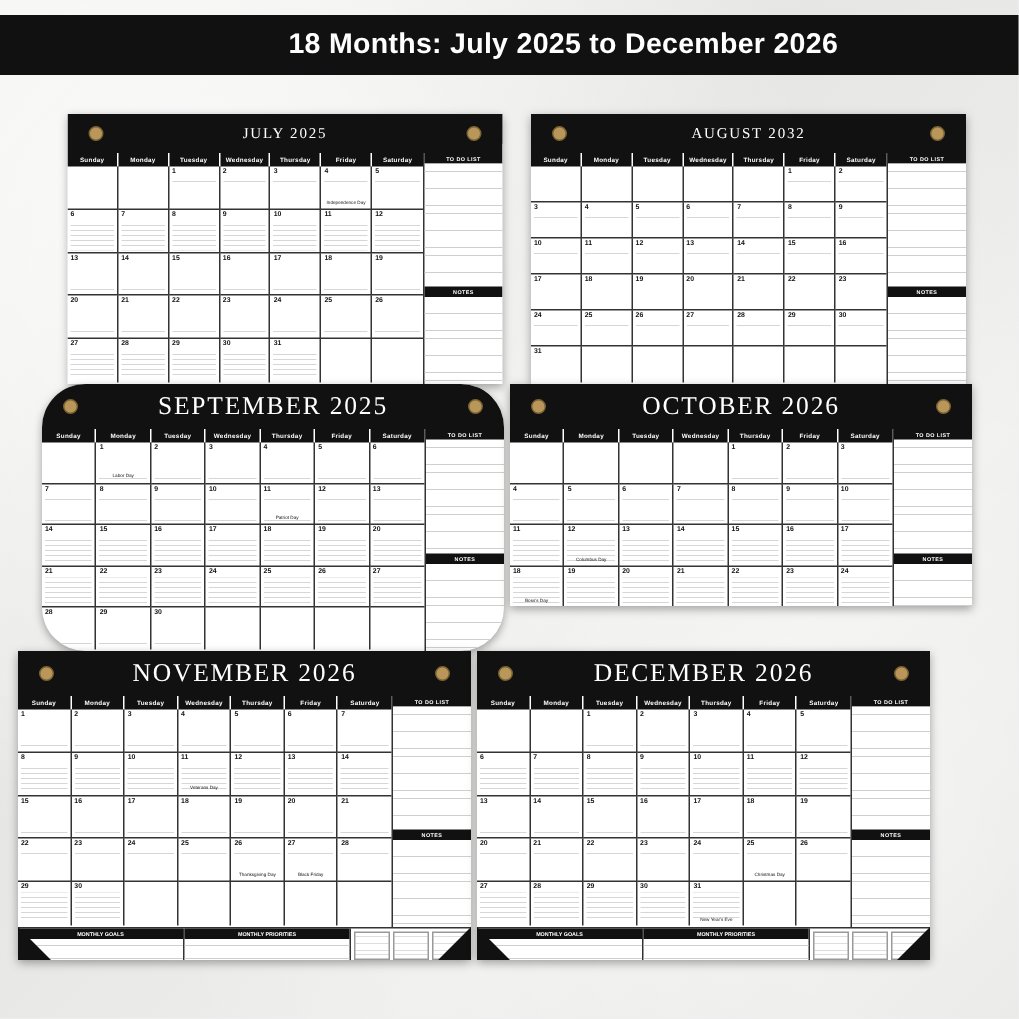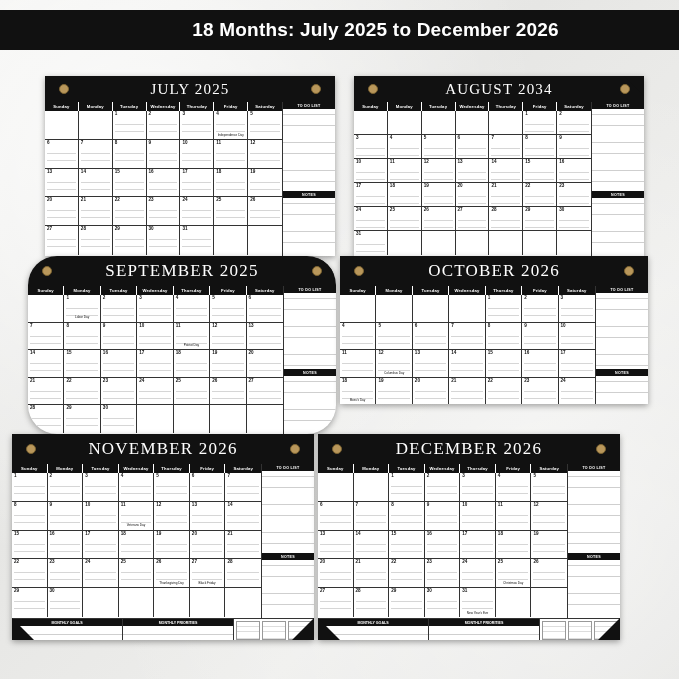--- a/index.html
+++ b/index.html
@@ -32,21 +32,21 @@
     overflow:hidden;
   }
   .cal .hdr{
     background:#111;color:#fff;
     height:26px;
     display:flex;align-items:center;justify-content:center;
     position:relative;
   }
   .cal .hdr .title{
     font-family:"Liberation Serif", serif;
-    font-size:15px;letter-spacing:1.2px;
+    font-size:10px;letter-spacing:1.2px;
     color:#fff;
   }
   .cal.big .hdr{height:30px;}
   .cal.big .hdr .title{font-size:17px;}
   .grommet{
     position:absolute;top:50%;transform:translateY(-50%);
     width:8px;height:8px;border-radius:50%;
     background:#b9975b;border:1px solid #7d6432;
   }
   .grommet.l{left:14px;}
@@ -285,21 +285,21 @@
           <div class="slines"></div>
           <div class="shdr">NOTES</div>
           <div class="slines notes"></div>
         </div>
       </div>
       <div class="corner tr"></div>
     </div>
     <div class="cal" style="left: 354px; top: 76px; width: 290px; height: 180px;">
       <div class="hdr">
         <span class="grommet l"></span>
-        <span class="title">AUGUST 2034</span>
+        <span class="title">AUGUST 2032</span>
         <span class="grommet r"></span>
       </div>
       <div class="body" style="height: 154px;">
         <div class="gridwrap">
           <div class="dow">
             <div>Sunday</div>
             <div>Monday</div>
             <div>Tuesday</div>
             <div>Wednesday</div>
             <div>Thursday</div>

